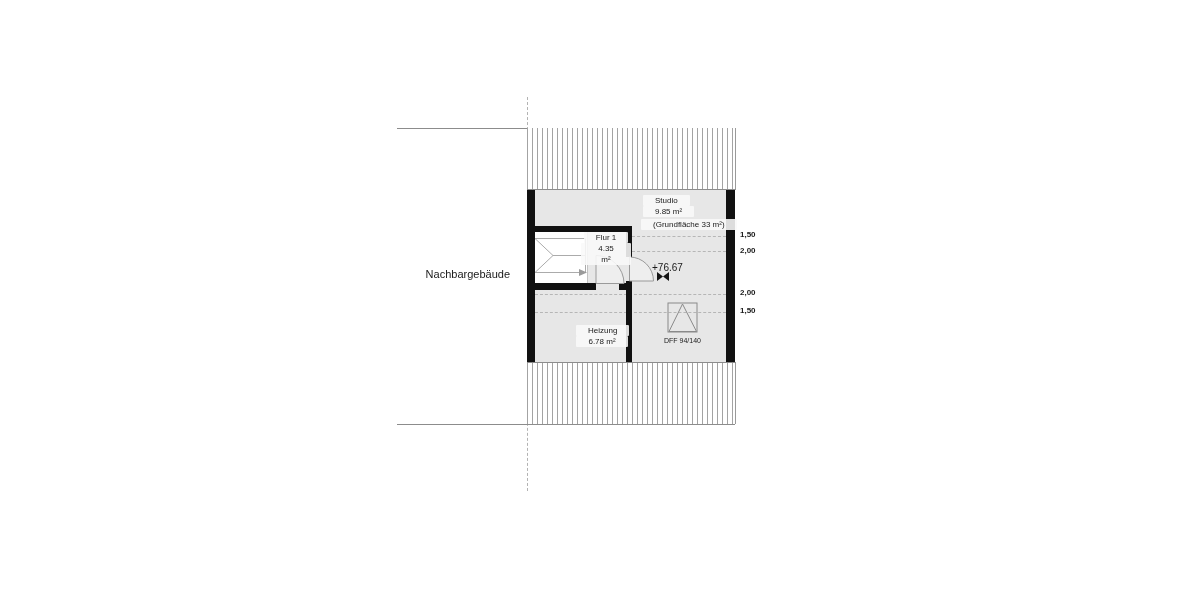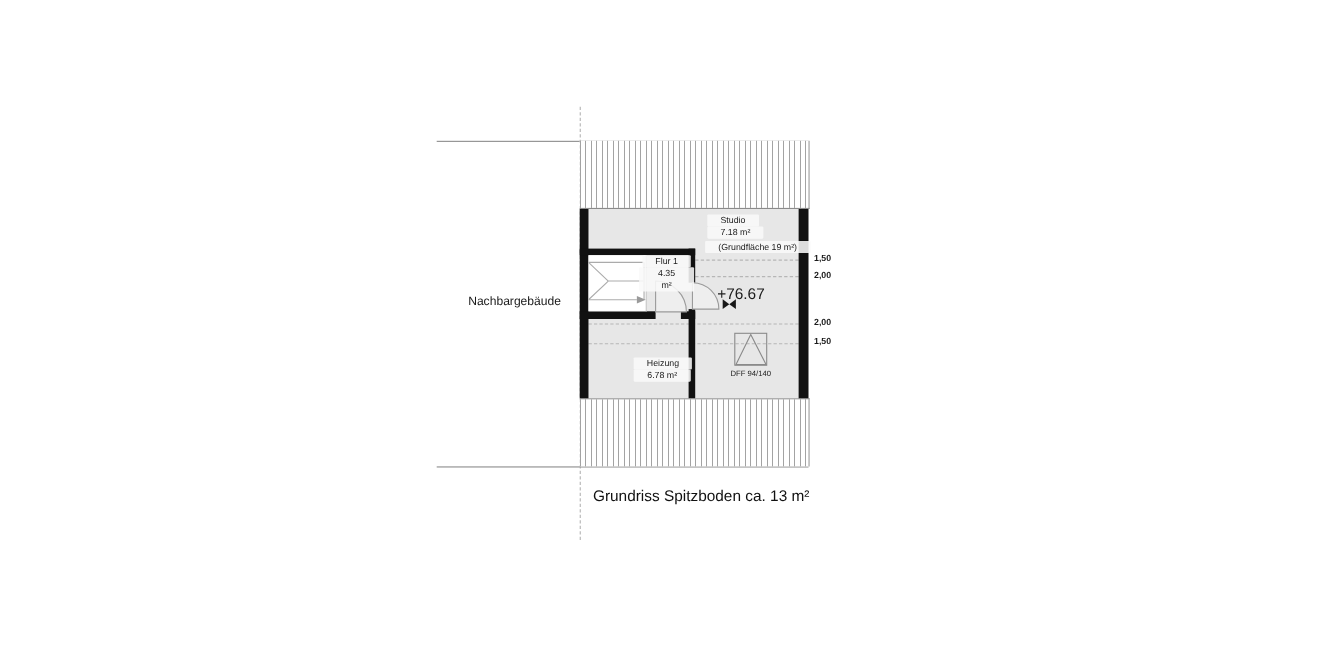--- a/index.html
+++ b/index.html
@@ -23,21 +23,21 @@
   .wall{position:absolute;background:#111111;}
   .stairbox{position:absolute;background:#ffffff;border-right:1px solid #c2c2c2;}
   svg.overlay{position:absolute;left:0;top:0;pointer-events:none;}
   
   .room-label{position:absolute;font-size:8px;line-height:11px;text-align:center;color:#1a1a1a;}
   .room-label .chip, .note-label .chip{
     display:inline-block;background:rgba(249,249,249,0.88);padding:0 12px;border-radius:1px;
   }
   .note-label{position:absolute;font-size:8px;line-height:11px;color:#1a1a1a;}
   .dim-label{position:absolute;font-size:8px;line-height:10px;color:#1a1a1a;font-weight:bold;}
-  .level-label{position:absolute;font-size:14px;line-height:9px;color:#1a1a1a;}
+  .level-label{position:absolute;font-size:10px;line-height:9px;color:#1a1a1a;}
   .dff-label{position:absolute;font-size:7px;line-height:8px;color:#1a1a1a;text-align:center;}
   .neighbor{position:absolute;font-size:11px;line-height:13px;color:#1a1a1a;text-align:right;}
   .title{position:absolute;font-size:14px;line-height:18px;color:#111;}
 </style>
 </head>
 <body>
 
 <div class="canvas">
 
   <div class="vdash" style="left:527px;top:97px;height:394px;"></div>
@@ -86,24 +86,24 @@
     </g>
 
     <g stroke="#8a8a8a" stroke-width="1" fill="none">
       <rect x="668" y="303" width="29" height="29"></rect>
       <path d="M682.5 304 L669 331.5 H696.5 Z"></path>
     </g>
   </svg>
 
   <div class="note-label" style="left:643px;top:195px;">
     <span class="chip">Studio</span><br>
-    <span class="chip">7.18 m²</span>
+    <span class="chip">9.85 m²</span>
   </div>
   <div class="note-label" style="left:641px;top:219px;">
-    <span class="chip">(Grundfläche 19 m²)</span>
+    <span class="chip">(Grundfläche 33 m²)</span>
   </div>
 
   <div class="room-label" style="left:581px;top:232px;width:50px;">
     <span class="chip">Flur 1</span><br>
     <span class="chip">4.35 m²</span>
   </div>
 
   <div class="room-label" style="left:576px;top:325px;width:52px;text-decoration:underline;">
     <span class="chip">Heizung</span><br>
     <span class="chip">6.78 m²</span>
@@ -113,15 +113,14 @@
 
   <div class="dff-label" style="left:660px;top:337px;width:45px;">DFF 94/140</div>
 
   <div class="dim-label" style="left:740px;top:230px;">1,50</div>
   <div class="dim-label" style="left:740px;top:246px;">2,00</div>
   <div class="dim-label" style="left:740px;top:288px;">2,00</div>
   <div class="dim-label" style="left:740px;top:306px;">1,50</div>
 
   <div class="neighbor" style="left:420px;top:268px;width:90px;">Nachbargebäude</div>
 
-  <div class="title" style="left:539px;top:441px;">Grundriss Spitzboden ca. 13 m²</div>
 
 </div>
 
 </body></html>

